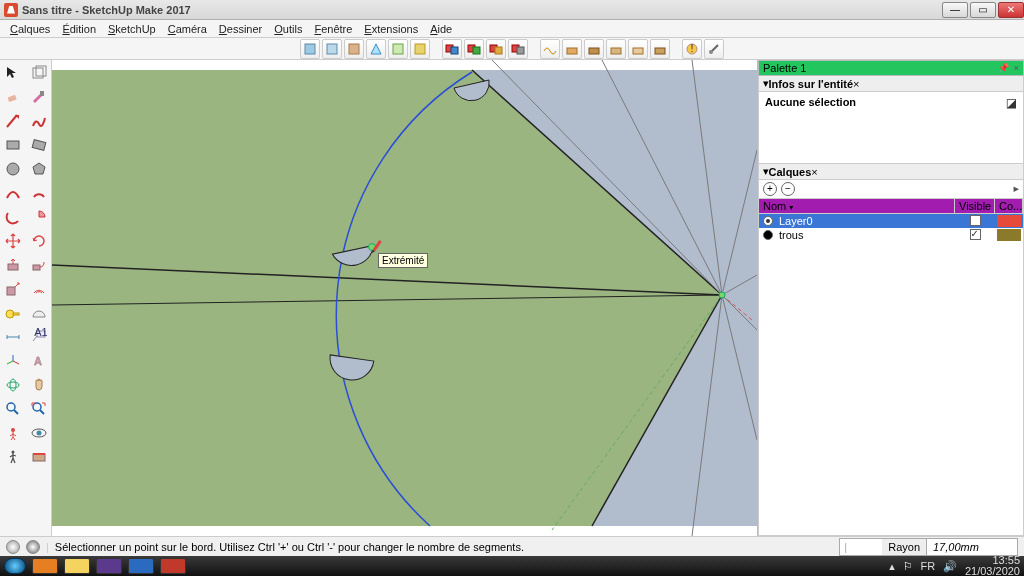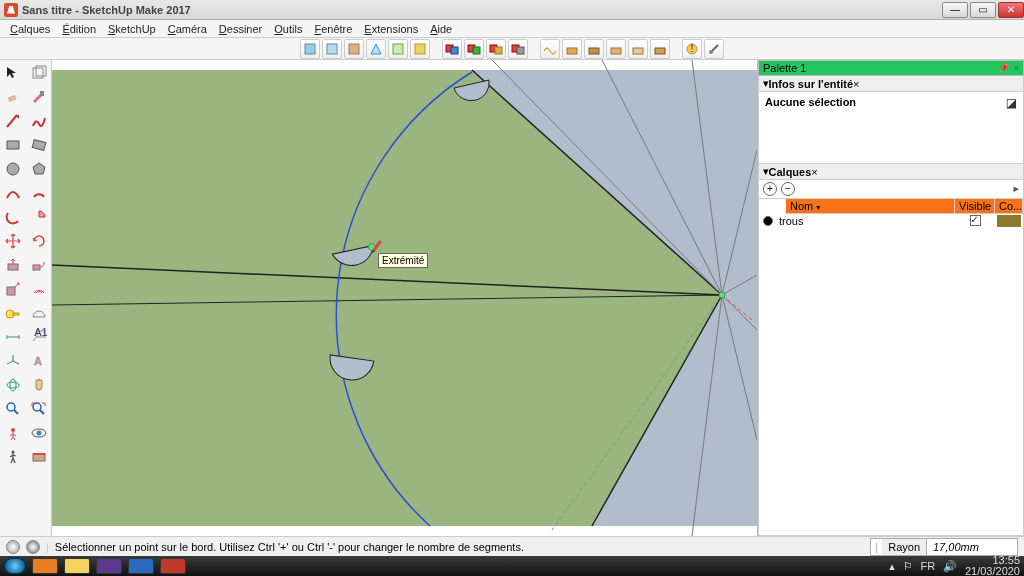--- a/index.html
+++ b/index.html
@@ -37,42 +37,42 @@
 
 .right-panel{position:absolute;right:0;top:60px;width:267px;bottom:40px;background:#f5f5f5;border-left:1px solid #bbb;display:flex;flex-direction:column;}
 .panel-title{background:#22c55e;border:1px solid #bbb;padding:1px 4px;display:flex;align-items:center;}
 .panel-title .pin{margin-left:auto;font-size:9px;color:#555;}
 .panel-sub{background:#eee;border:1px solid #ccc;border-top:none;padding:1px 4px;display:flex;align-items:center;}
 .panel-body{background:#fff;border:1px solid #ccc;border-top:none;padding:4px 6px;flex:0 0 auto;}
 .entity-body{height:72px;}
 .layers-body{flex:1;padding:0;}
 .layers-toolbar{padding:2px 4px;border-bottom:1px solid #ccc;display:flex;gap:4px;}
 .circ-btn{width:14px;height:14px;border:1px solid #666;border-radius:50%;display:flex;align-items:center;justify-content:center;font-size:10px;line-height:1;}
-.layers-header{display:flex;border-bottom:1px solid #ccc;background:#f97316;font-size:10px;margin-left:27px;}
+.layers-header{display:flex;border-bottom:1px solid #ccc;background:#a21caf;font-size:10px;}
 .layers-header div{padding:1px 4px;border-right:1px solid #ccc;}
 .col-name{flex:1;}
 .col-vis{width:40px;}
 .col-col{width:28px;}
 .layer-row{display:flex;align-items:center;font-size:10px;height:14px;}
 .layer-row.sel{background:#3a76d6;color:#fff;}
 .layer-radio{width:10px;height:10px;border:1px solid #666;border-radius:50%;margin:0 4px;background:#fff;}
 .layer-radio.checked::after{content:"";display:block;width:4px;height:4px;background:#333;border-radius:50%;margin:2px;}
 .layer-name{flex:1;padding-left:2px;}
 .layer-vis{width:40px;text-align:center;}
 .layer-vis .chk{display:inline-block;width:11px;height:11px;border:1px solid #666;background:#fff;position:relative;}
 .layer-vis .chk.c::after{content:"✓";position:absolute;left:0;top:-2px;font-size:10px;color:#333;}
 .layer-swatch{width:24px;height:12px;margin:0 2px;}
 
 
 .status{position:absolute;left:0;right:0;height:20px;background:#f0f0f0;border-top:1px solid #ccc;display:flex;align-items:center;padding:0 6px;}
 .status.hint{bottom:20px;}
 .status-icons{display:flex;gap:6px;align-items:center;}
 .sicon{width:14px;height:14px;border:1px solid #888;border-radius:50%;}
 .measure-box{margin-left:auto;display:flex;align-items:center;border:1px solid #aaa;background:#fff;}
-.measure-box .lbl{padding:2px 6px;border-right:1px solid #aaa;background:#eee;}
+.measure-box .lbl{padding:2px 6px;border-right:1px solid #aaa;background:#eee;margin-left:31px;}
 .measure-box .val{padding:2px 20px 2px 6px;min-width:90px;font-style:italic;}
 
 
 .taskbar{position:absolute;left:0;right:0;bottom:0;height:20px;background:linear-gradient(#3a3a3a,#111);display:flex;align-items:center;padding:0 4px;gap:6px;}
 .taskbar .start{width:22px;height:16px;border-radius:8px;background:radial-gradient(circle,#6cf,#047);border:1px solid #035;}
 .task-icon{width:26px;height:16px;background:#666;border:1px solid #333;border-radius:2px;}
 .tray{margin-left:auto;display:flex;align-items:center;gap:8px;color:#ddd;font-size:10px;}
 .tray .flag{color:#fff;}
 
 
@@ -501,20 +501,26 @@
   <div class="panel-body layers-body">
     <div class="layers-toolbar">
       <div class="circ-btn">+</div>
       <div class="circ-btn">−</div>
       <span style="margin-left:auto;color:#555">▸</span>
     </div>
     <div class="layers-header">
       <div class="col-name"><span>Nom</span> <span style="font-size:8px">▾</span></div>
       <div class="col-vis">Visible</div>
       <div class="col-col">Co...</div>
+    </div>
+    <div class="layer-row sel">
+      <div class="layer-radio checked"></div>
+      <div class="layer-name">Layer0</div>
+      <div class="layer-vis"><span class="chk"></span></div>
+      <div class="layer-swatch" style="background:#e54a3a"></div>
     </div>
     <div class="layer-row">
       <div class="layer-radio" style="background:#000"></div>
       <div class="layer-name">trous</div>
       <div class="layer-vis"><span class="chk c"></span></div>
       <div class="layer-swatch" style="background:#8a7a2a"></div>
     </div>
   </div>
 </div>
 

